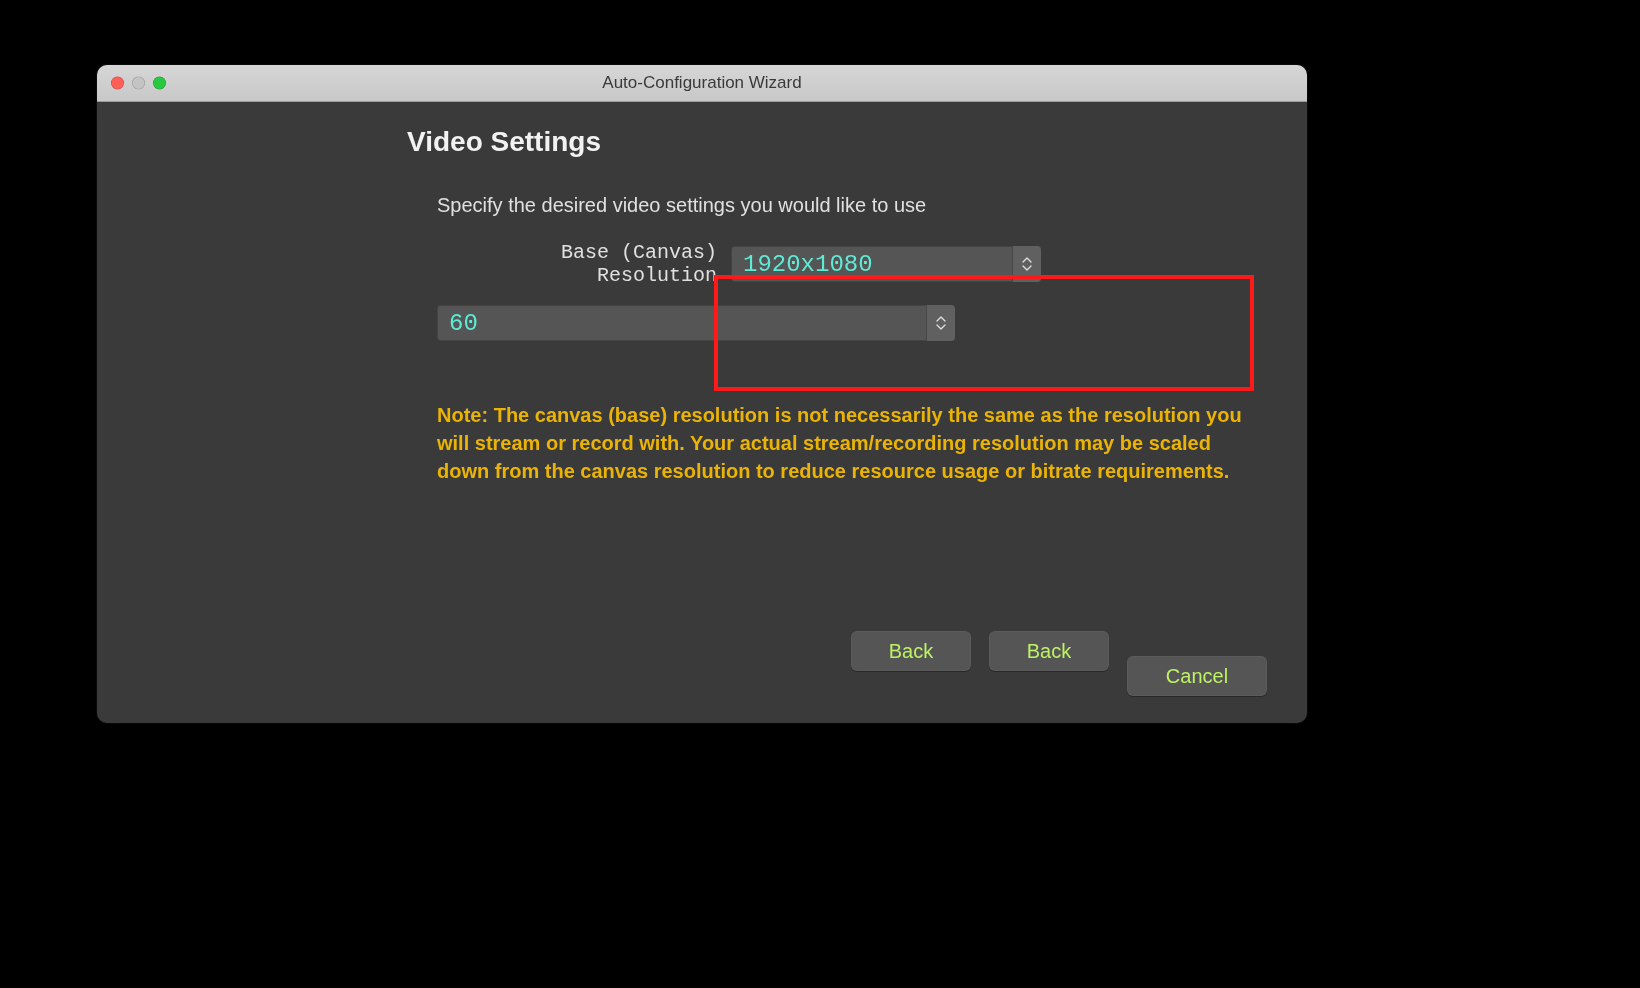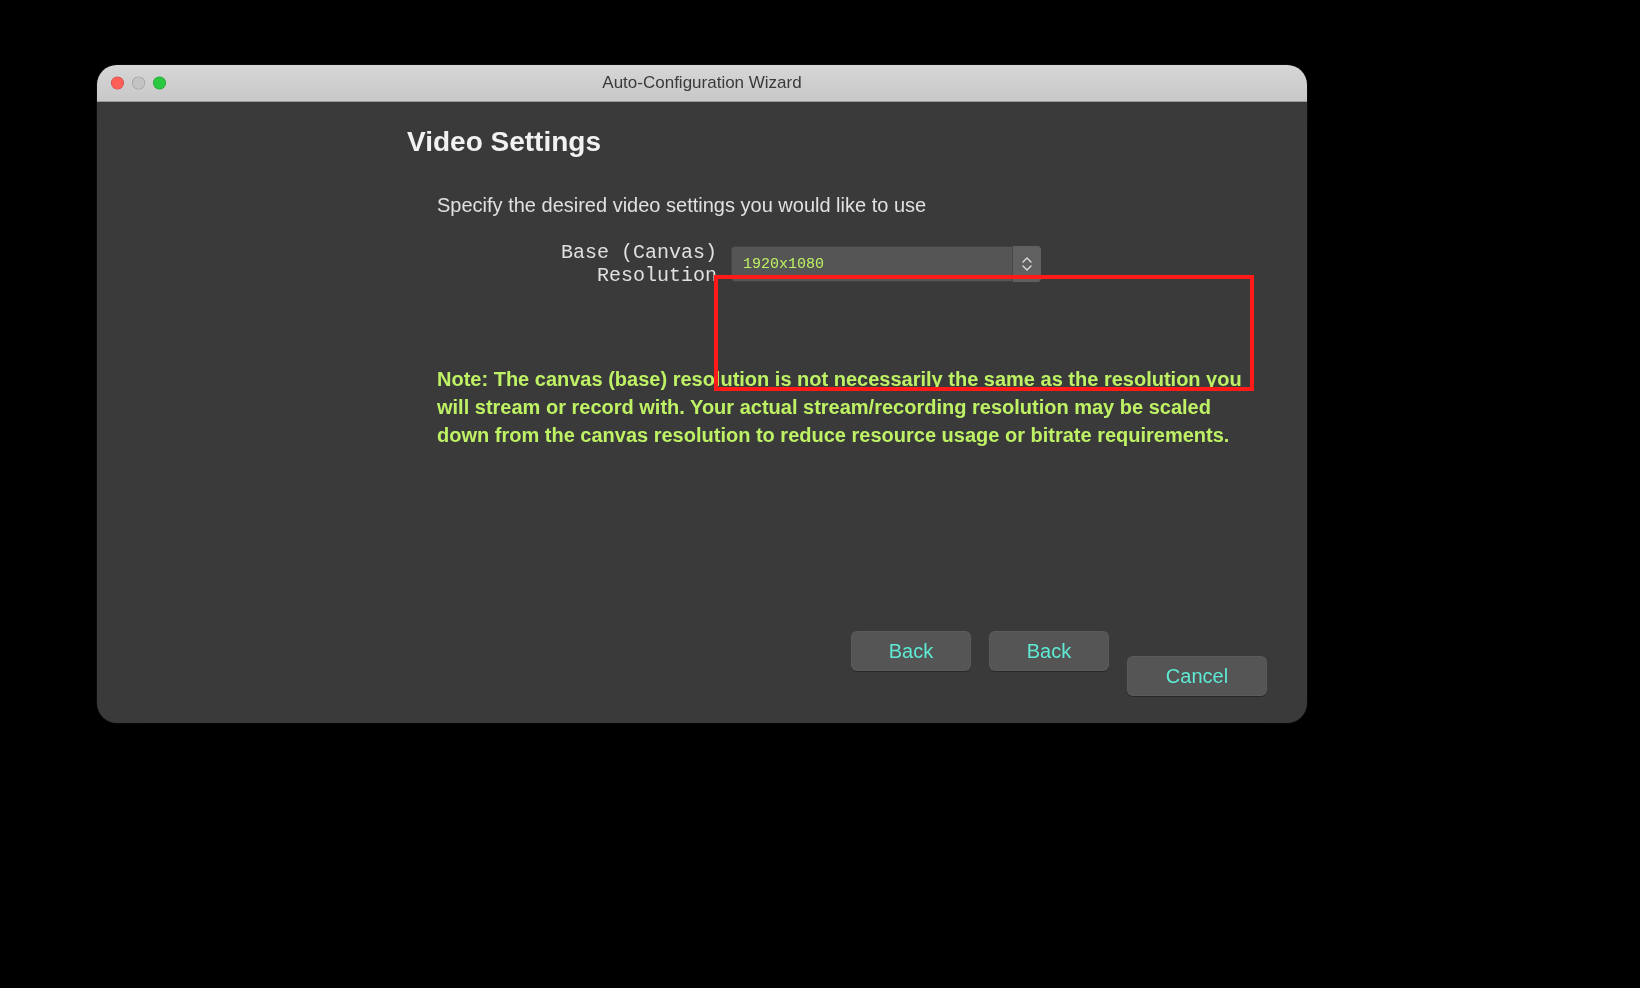--- a/index.html
+++ b/index.html
@@ -11,21 +11,21 @@
     font-family: -apple-system, "Helvetica Neue", Arial, sans-serif;
     -webkit-font-smoothing: antialiased;
   }
 
   .window {
     position: absolute;
     left: 97px;
     top: 65px;
     width: 1210px;
     height: 658px;
-    border-radius: 20px;
+    border-radius: 10px;
     overflow: hidden;
     box-shadow: 0 30px 60px rgba(0,0,0,0.6), 0 0 0 1px rgba(255,255,255,0.05);
     background: #3a3a3a;
   }
 
   .titlebar {
     height: 36px;
     background: linear-gradient(#d6d6d6, #c8c8c8);
     border-bottom: 1px solid #9a9a9a;
     display: flex;
@@ -120,57 +120,57 @@
     box-shadow: inset 0 0 0 1px rgba(0,0,0,0.2);
   }
   .select-resolution { width: 310px; }
   .select-fps        { width: 518px; }
 
   .select-value {
     flex: 1;
     display: flex;
     align-items: center;
     padding: 0 12px;
-    font-size: 15px;
-    color: #bef264;
+    font-size: 24px;
+    color: #5eead4;
   }
   .select-stepper {
     width: 28px;
     background: #606060;
     display: flex;
     flex-direction: column;
     align-items: center;
     justify-content: center;
     gap: 2px;
     border-left: 1px solid rgba(0,0,0,0.25);
   }
   .select-stepper svg { display: block; }
 
   .note {
     margin: 60px 30px 0 30px;
     font-size: 20px;
     font-weight: 700;
-    color: #bef264;
+    color: #eab308;
     line-height: 1.4;
     max-width: 820px;
   }
 
   .footer {
     position: absolute;
     right: 40px;
     bottom: 28px;
     display: flex;
     gap: 18px;
   }
   .btn {
     min-width: 120px;
     height: 40px;
     border-radius: 6px;
     background: #555;
-    color: #5eead4;
+    color: #bef264;
     font-size: 20px;
     display: flex;
     align-items: center;
     justify-content: center;
     box-shadow: inset 0 0 0 1px rgba(255,255,255,0.04), 0 1px 0 rgba(0,0,0,0.3);
     cursor: pointer;
   }
   .btn-wide { min-width: 140px; margin-top: 25px; }
 
 </style>
@@ -205,20 +205,31 @@
                 <path d="M1 5 L5 1 L9 5" stroke="#ddd" stroke-width="1.4" fill="none" stroke-linecap="round" stroke-linejoin="round"></path>
               </svg>
             <svg width="10" height="6" viewBox="0 0 10 6">
                 <path d="M1 1 L5 5 L9 1" stroke="#ddd" stroke-width="1.4" fill="none" stroke-linecap="round" stroke-linejoin="round"></path>
               </svg>
           </div>
         </div>
       </div>
 
       <div class="form-row" style="margin-left:30px;">
+        <div class="select select-fps">
+          <div class="select-value">60</div>
+          <div class="select-stepper">
+            <svg width="10" height="6" viewBox="0 0 10 6">
+                <path d="M1 5 L5 1 L9 5" stroke="#ddd" stroke-width="1.4" fill="none" stroke-linecap="round" stroke-linejoin="round"></path>
+              </svg>
+            <svg width="10" height="6" viewBox="0 0 10 6">
+                <path d="M1 1 L5 5 L9 1" stroke="#ddd" stroke-width="1.4" fill="none" stroke-linecap="round" stroke-linejoin="round"></path>
+              </svg>
+          </div>
+        </div>
       </div>
 
       <p class="note">Note: The canvas (base) resolution is not necessarily the same as the resolution you will stream or record with.  Your actual stream/recording resolution may be scaled down from the canvas resolution to reduce resource usage or bitrate requirements.</p>
 
     </div>
 
     <div class="highlight-box"></div>
 
     <div class="footer">
       <div class="btn">Back</div>

